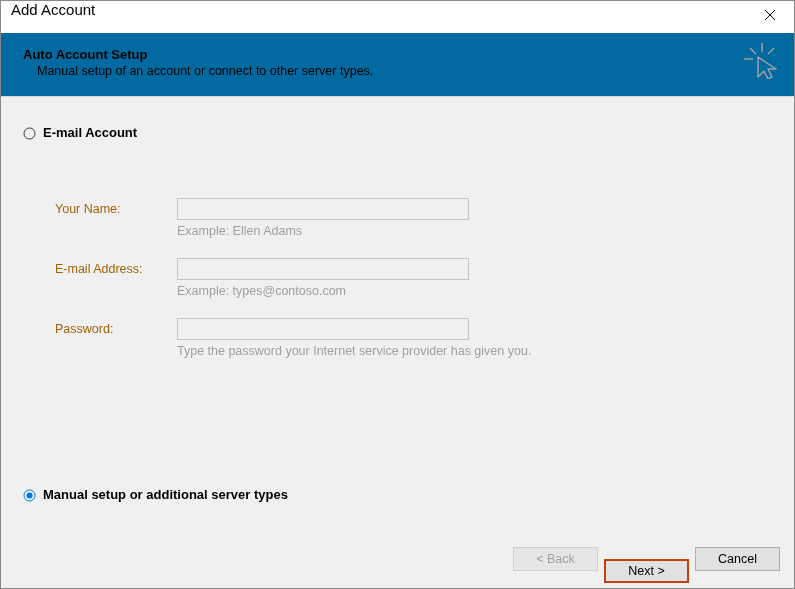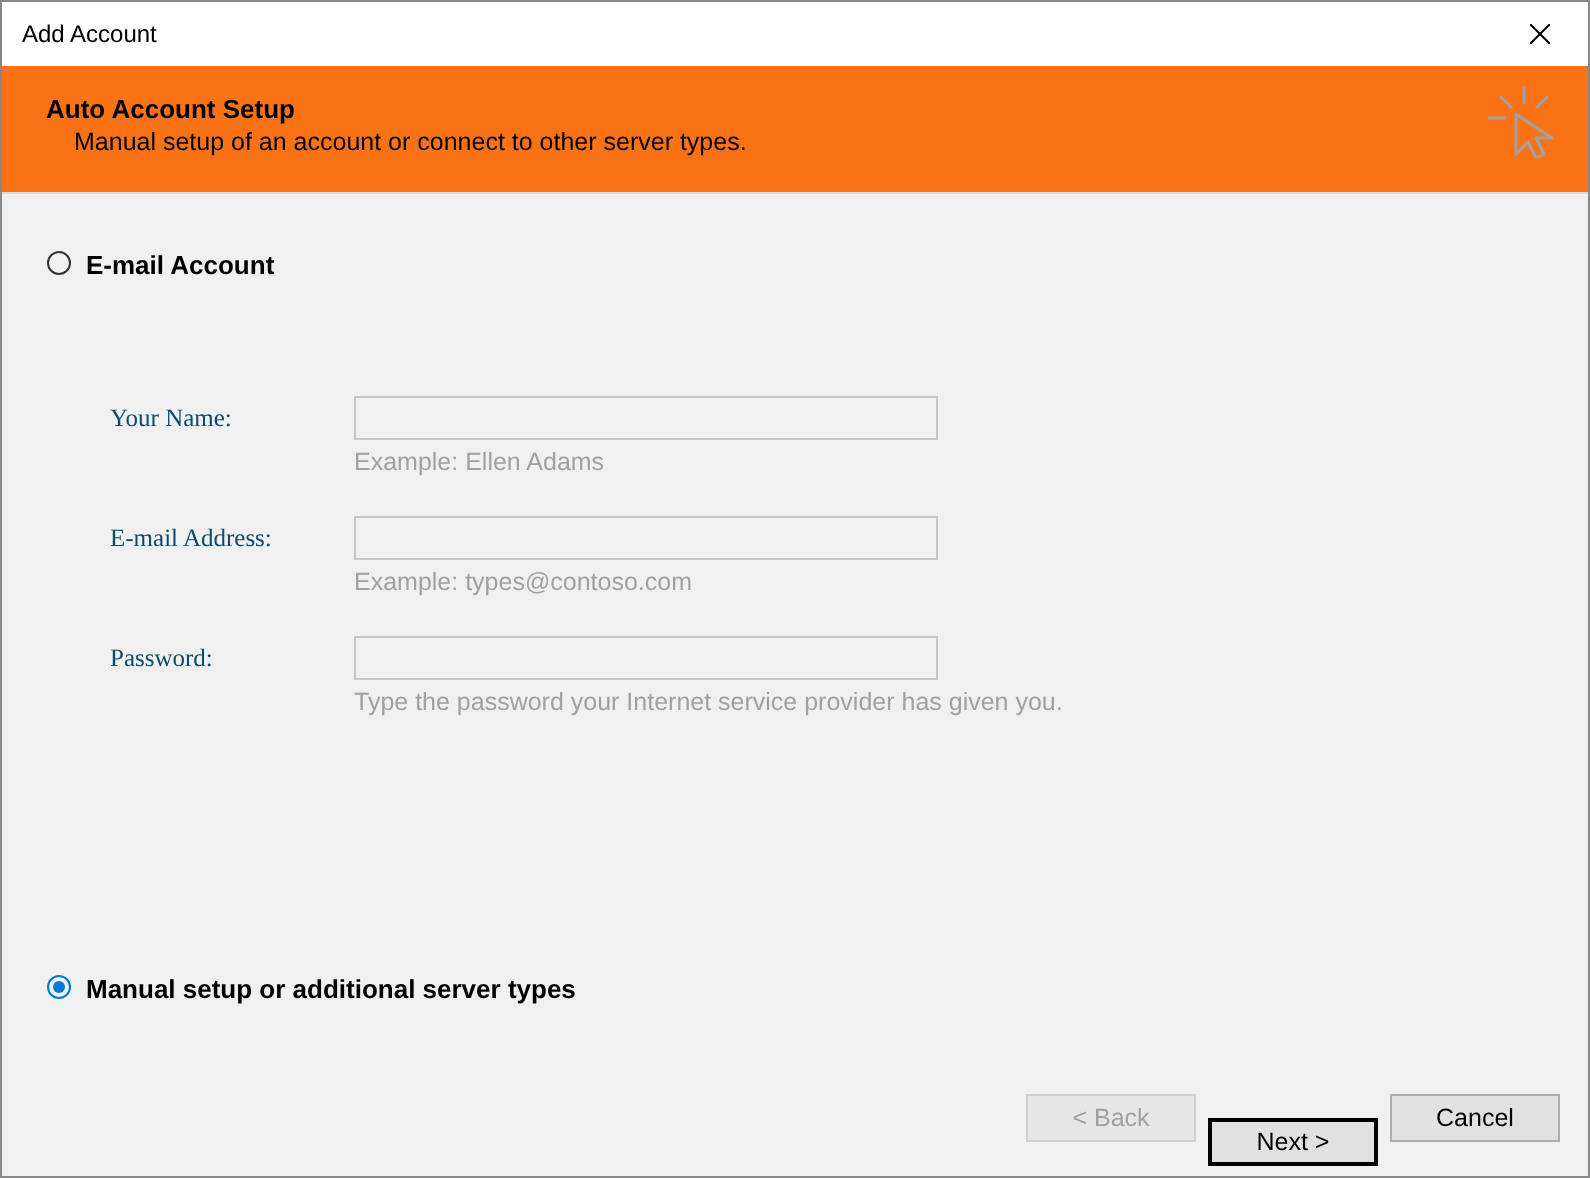--- a/index.html
+++ b/index.html
@@ -6,67 +6,66 @@
     body { background: #fff; }
     .dialog {
       width: 795px; height: 589px;
       border: 1px solid #888;
       display: flex; flex-direction: column;
       position: relative;
       background: #fff;
     }
     .titlebar {
       height: 32px;
-      display: flex; align-items: center;
+      display: flex; 
       padding: 0 4px 0 10px;
-      font-size: 12px;
+      font-size: 15px;
       background: #fff;
     }
     .titlebar .title { flex: 1; }
     .close-btn {
       width: 40px; height: 28px;
       display: flex; align-items: center; justify-content: center;
       cursor: pointer;
     }
     .close-btn svg { width: 10px; height: 10px; }
     .header {
       padding: 14px 20px 18px 22px;
       border-bottom: 1px solid #d9d9d9;
       position: relative;
-      background: #f97316;
+      background: #0369a1;
     }
     .header .h-title { font-weight: 700; font-size: 13px; color: #000; }
     .header .h-sub { font-size: 12.5px; color: #000; padding-left: 14px; margin-top: 2px; }
     .header-icon {
       position: absolute; top: 10px; right: 14px;
       width: 36px; height: 36px;
     }
     .body {
       flex: 1;
       background: #f0f0f0;
       padding: 28px 22px 14px 22px;
       position: relative;
     }
-    .radio-row { display: flex; align-items: flex-start; gap: 7px; margin-bottom: 4px; }
+    .radio-row { display: flex; align-items: center; gap: 7px; margin-bottom: 4px; }
     .radio {
       width: 13px; height: 13px;
       flex-shrink: 0;
     }
     .radio-label { font-size: 13px; font-weight: 700; color: #000; }
     .radio-label.disabled { color: #000; }
     .form-area { margin: 58px 0 0 32px; }
     .form-row { display: flex; align-items: center; margin-bottom: 4px; }
     .form-row.hint-row { margin-bottom: 20px; }
     .form-row.hint-row:last-of-type { margin-bottom: 17px; }
     .form-label {
       width: 122px;
       font-size: 12.5px;
-      color: #0c4a6e;
+      color: #a16207;
       flex-shrink: 0;
-      font-family: Liberation Serif, serif;
     }
     .form-input {
       width: 292px;
       height: 22px;
       border: 1px solid #c5c5c5;
       background: #f0f0f0;
       padding: 0 4px;
       font-size: 12px;
     }
     .form-hint {
@@ -92,21 +91,21 @@
       text-align: center;
     }
     .btn.disabled {
       color: #a0a0a0;
       background: #e6e6e6;
       border-color: #cfcfcf;
       cursor: default;
     }
     .btn.primary {
       background: #e1e1e1;
-      border: 2px solid #000000;
+      border: 2px solid #c2410c;
       margin-top: 24px;
     }
   </style>
 </head>
 <body>
 
 <div class="dialog">
 
   <div class="titlebar">
     <span class="title">Add Account</span>

